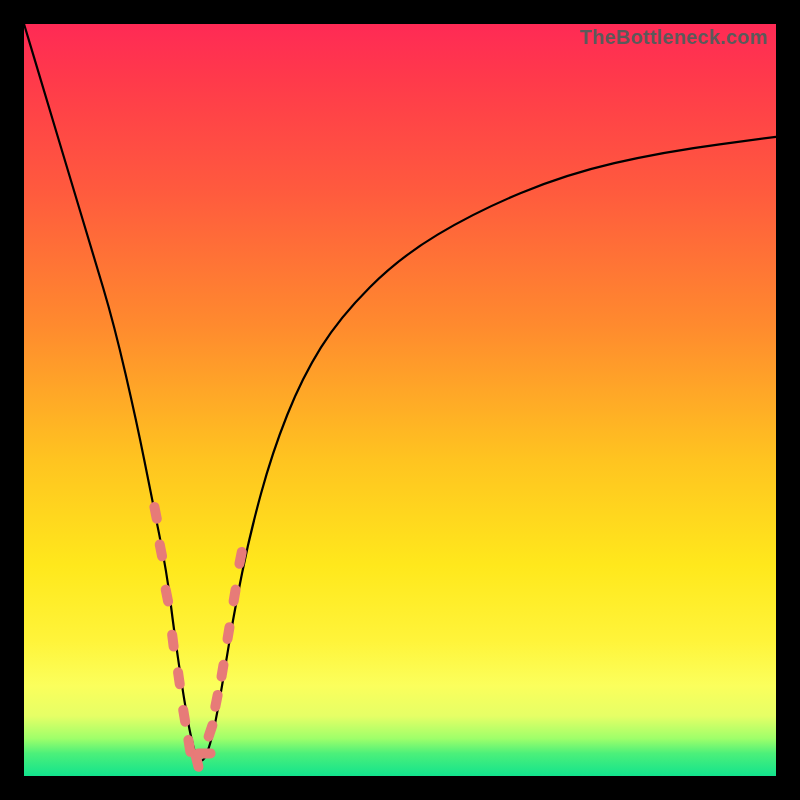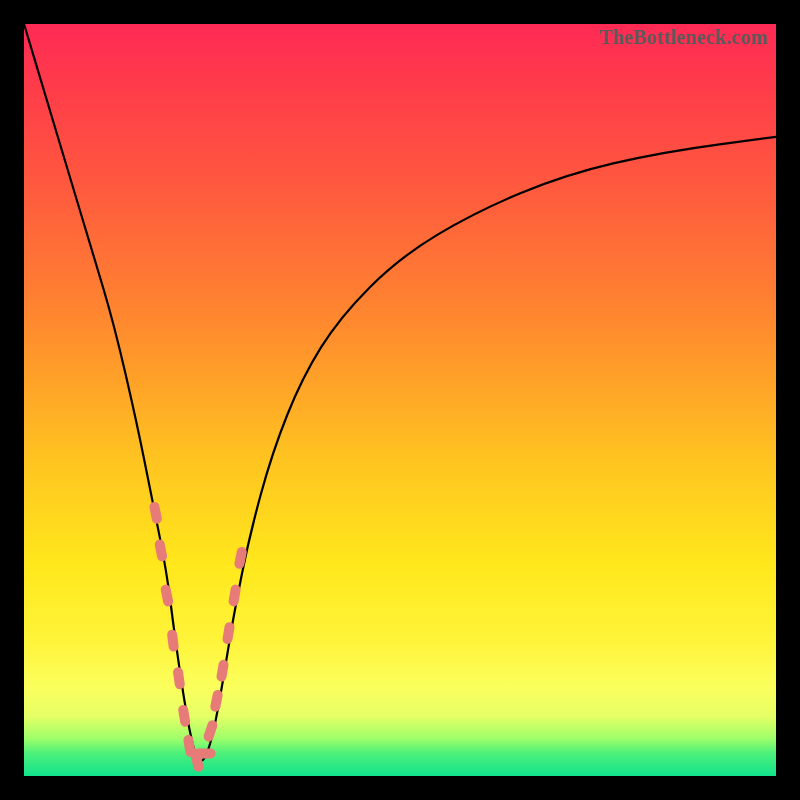--- a/index.html
+++ b/index.html
@@ -36,21 +36,21 @@
       #e6ff66 92%,
       #9fff6a 95%,
       #4cf07a 97%,
       #12e38d 100%
     );
   }
   .watermark {
     position: absolute;
     top: 2px;
     right: 8px;
-    font-family: Liberation Serif, serif;
+    font-family: Liberation Sans, sans-serif;
     font-size: 20px;
     font-weight: 600;
     color: #5a5a5a;
     letter-spacing: 0.2px;
     user-select: none;
   }
   svg.curve {
     position: absolute;
     left: 0;
     top: 0;

